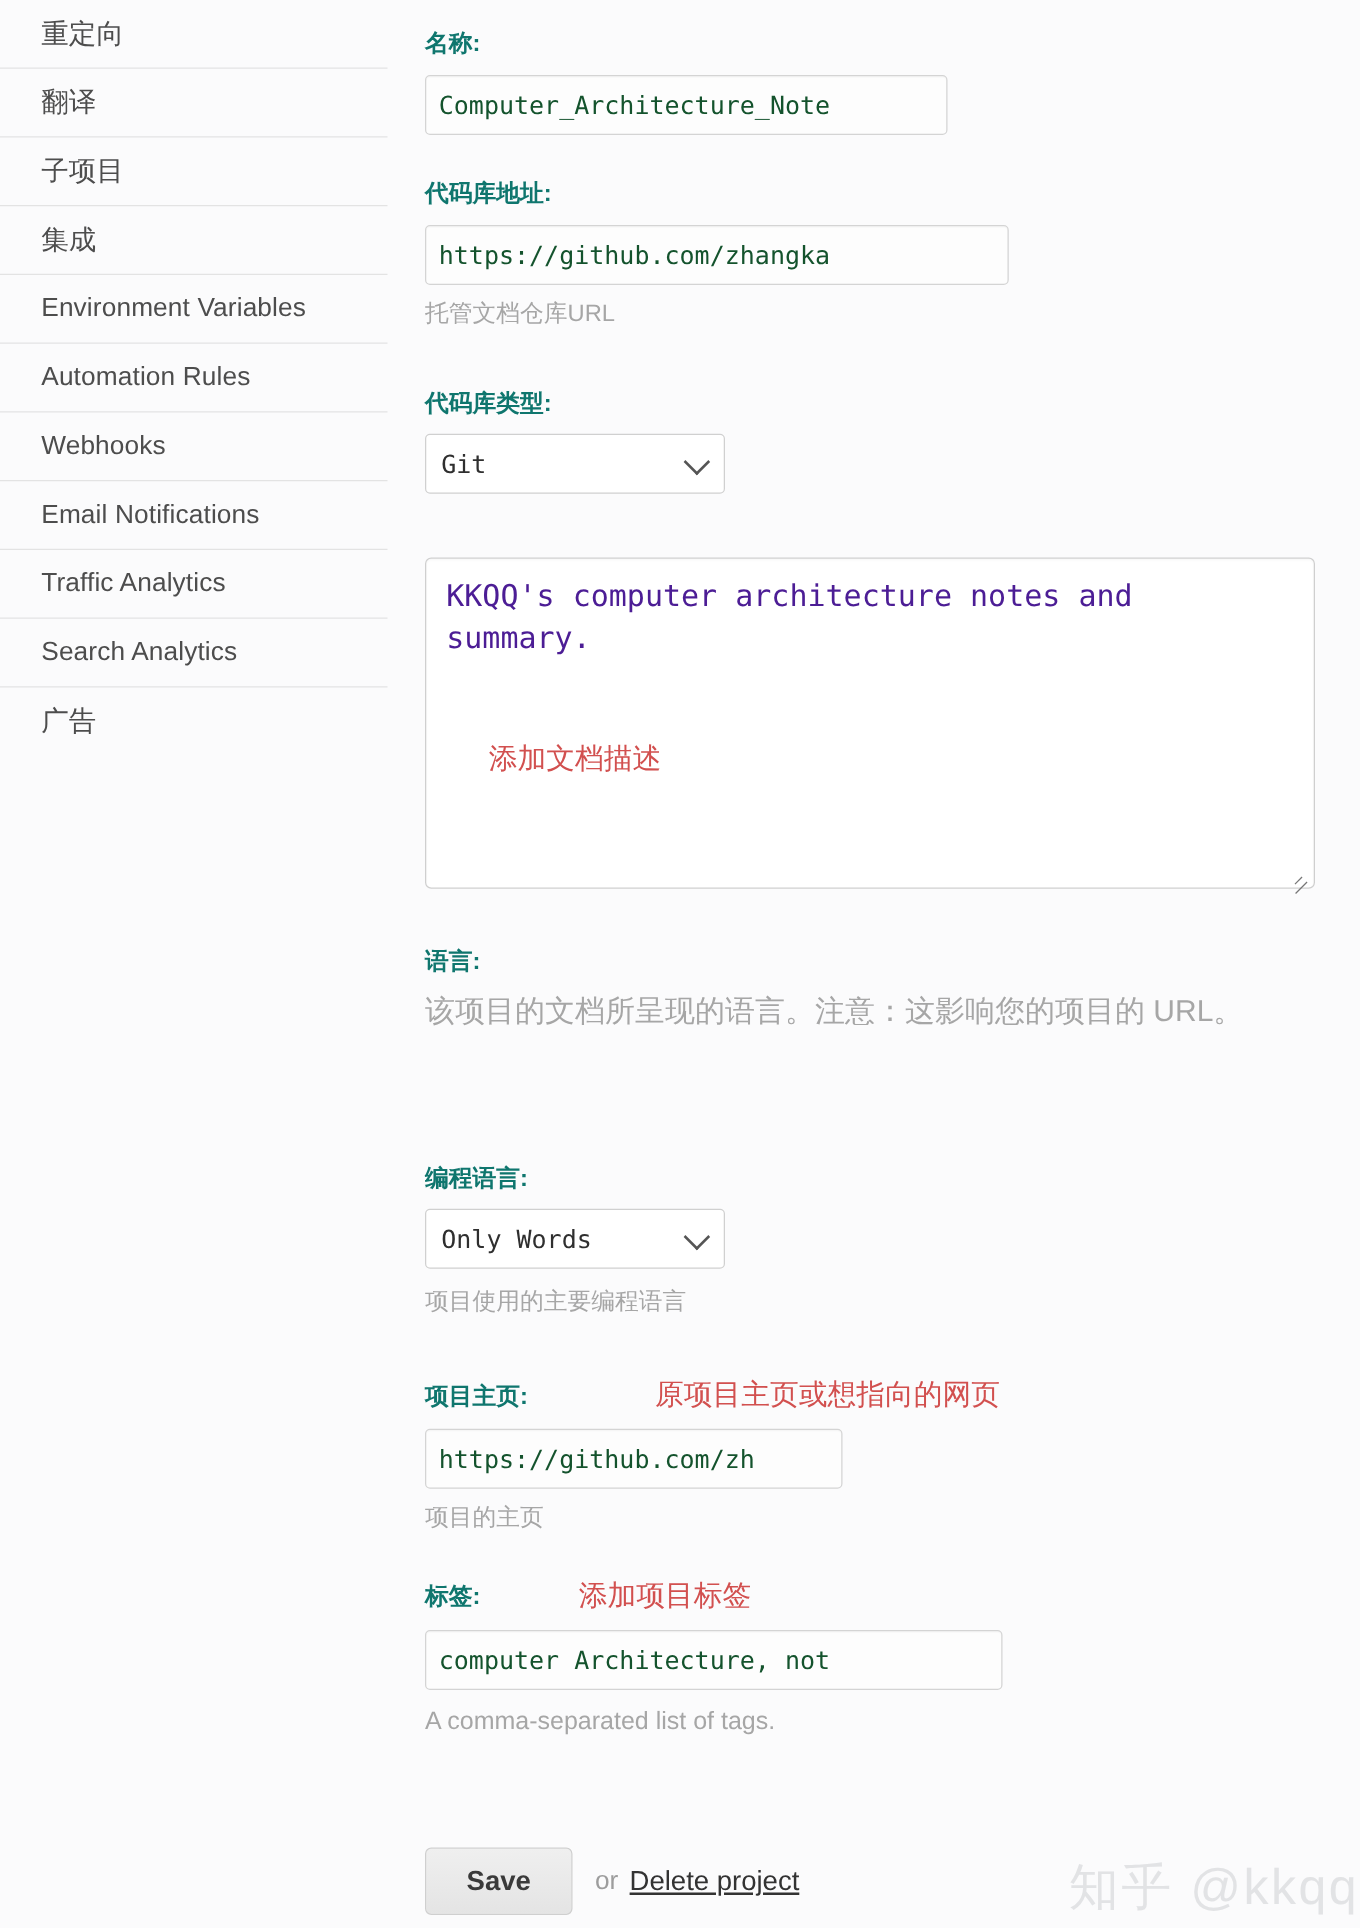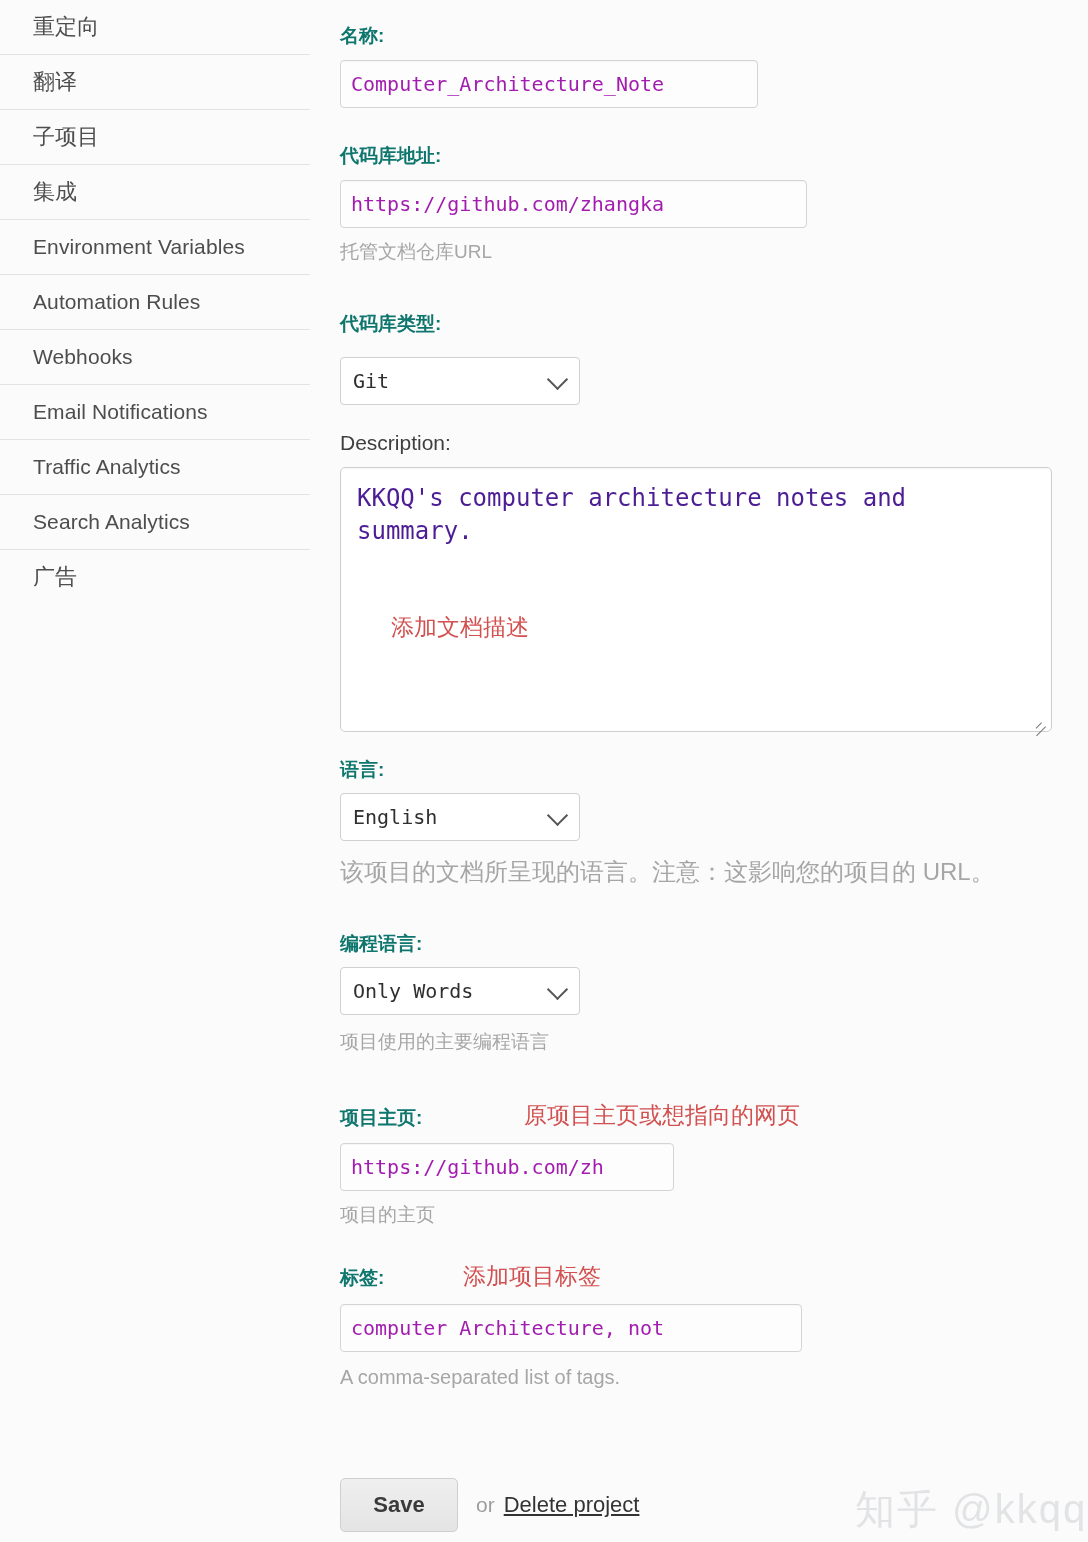--- a/index.html
+++ b/index.html
@@ -71,21 +71,21 @@
 
   .text-input {
     display: block;
     box-sizing: border-box;
     height: 48px;
     border: 1px solid #d4d4d4;
     border-radius: 4px;
     background: #fdfdfd;
     font-family: "DejaVu Sans Mono", "Liberation Mono", monospace;
     font-size: 20px;
-    color: #a21caf;
+    color: #14532d;
     padding: 0 10px;
     line-height: 46px;
     white-space: nowrap;
     overflow: hidden;
     box-shadow: 0 1px 1px rgba(0,0,0,0.03) inset;
   }
 
   .hint {
     font-size: 19px;
     color: #a6a6a6;
@@ -247,45 +247,40 @@
   </div>
 
   <div class="field" style="position:absolute; left:0; top:146px; width:720px;">
     <div class="field-label">代码库地址:</div>
     <div class="text-input" style="width:467px; margin-top:15px;">https://github.com/zhangka</div>
     <div class="hint" style="margin-top:13px;">托管文档仓库URL</div>
   </div>
 
   <div class="field" style="position:absolute; left:0; top:314px; width:720px;">
     <div class="field-label">代码库类型:</div>
-    <div class="select-box" style="margin-top:24px;">
+    <div class="select-box" style="margin-top:14px;">
       <span>Git</span>
       <span class="chev"></span>
     </div>
   </div>
 
   <div class="field" style="position:absolute; left:0; top:432px; width:720px;">
-    <div class="field-label regular">Description:</div>
     <div class="textarea-box" style="margin-top:14px;">
       <p class="ta-text">KKQQ's computer architecture notes and
 summary.</p>
       <span class="annot" style="left:50px; top:148px;">添加文档描述</span>
       <span class="resize-grip">
           <i></i>
           <i></i>
         </span>
     </div>
   </div>
 
   <div class="field" style="position:absolute; left:0; top:760px; width:720px;">
     <div class="field-label">语言:</div>
-    <div class="select-box" style="margin-top:14px;">
-      <span>English</span>
-      <span class="chev"></span>
-    </div>
     <div class="hint" style="margin-top:17px; font-size:24px;">该项目的文档所呈现的语言。注意：这影响您的项目的 URL。</div>
   </div>
 
   <div class="field" style="position:absolute; left:0; top:934px; width:720px;">
     <div class="field-label">编程语言:</div>
     <div class="select-box" style="margin-top:14px;">
       <span>Only Words</span>
       <span class="chev"></span>
     </div>
     <div class="hint" style="margin-top:16px;">项目使用的主要编程语言</div>

